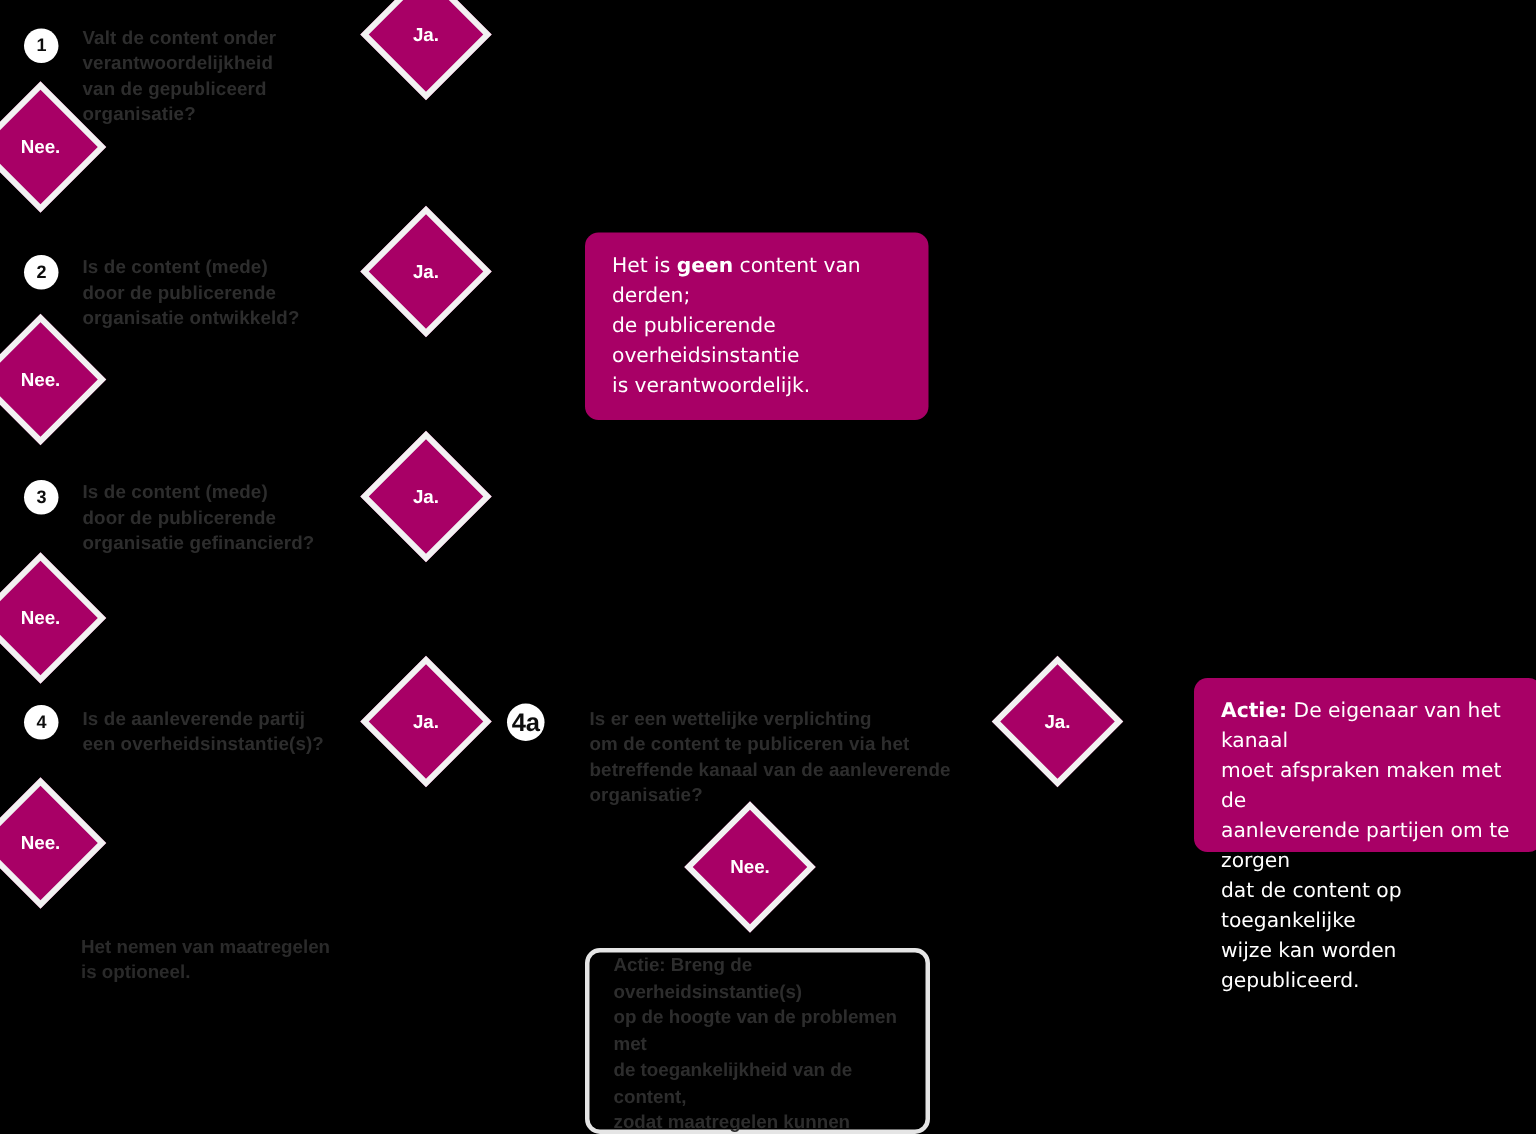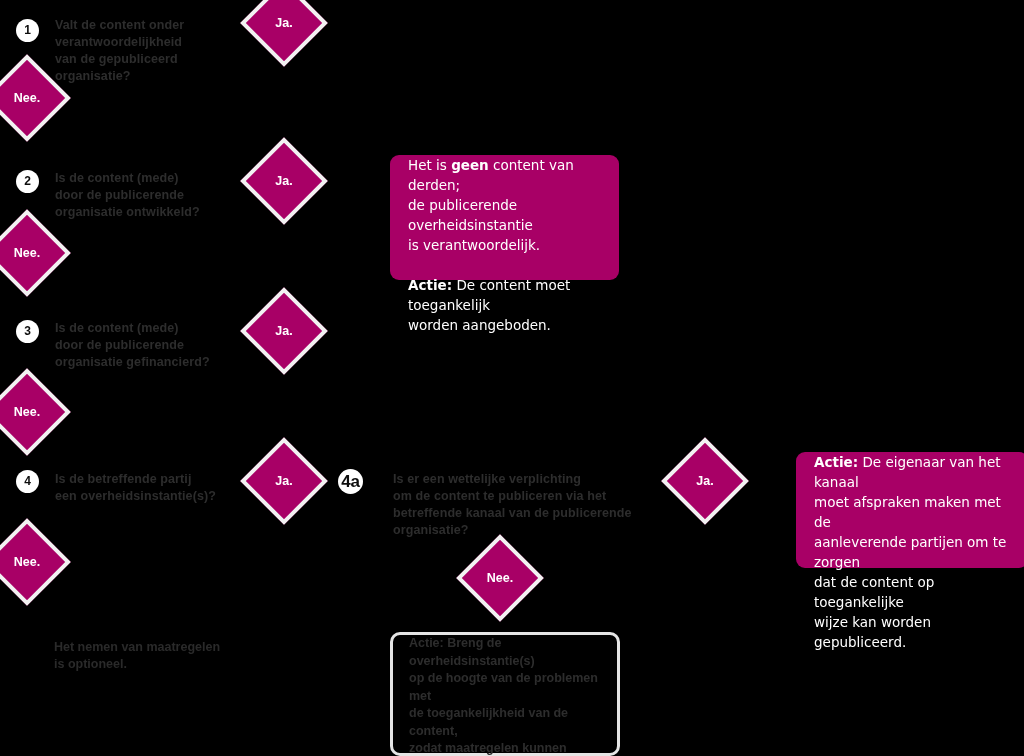--- a/index.html
+++ b/index.html
@@ -80,21 +80,21 @@
   }
 
   
   .callout {
     position: absolute;
     background: #a80066;
     border-radius: 9px;
     color: #ffffff;
     font-size: 13.5px;
     line-height: 20px;
-    padding: 0 18px;
+    padding: 12px 18px;
     box-sizing: border-box;
     font-family: "DejaVu Sans", sans-serif;
   }
   .callout b { font-weight: bold; }
 
   
   .outlined {
     position: absolute;
     background: #000000;
     border: 3px solid #e5e5e5;
@@ -138,70 +138,68 @@
 
   <div class="diamond" style="left:-4px; top:222px;">
     <span>Nee.</span>
   </div>
 
   <div class="callout" style="left:390px; top:155px; width:229px; height:125px;">
     <div><span>Het is </span><b>geen</b><span style="white-space:pre-line;"> content van derden;
 de publicerende overheidsinstantie
 is verantwoordelijk.</span></div>
     <div style="height:20px;"></div>
-    <div><b>Actie:</b><span style="white-space:pre-line;"> De content moet toegankelijk
-worden aangeboden.</span></div>
   </div>
 
   <div class="num-circle" style="left:16px; top:320px;">3</div>
   <div class="q-text" style="left:55px; top:320px; width:210px;">Is de content (mede)
 door de publicerende
 organisatie gefinancierd?</div>
 
   <div class="diamond" style="left:253px; top:300px;">
     <span>Ja.</span>
   </div>
 
   <div class="diamond" style="left:-4px; top:381px;">
     <span>Nee.</span>
   </div>
 
   <div class="num-circle" style="left:16px; top:470px;">4</div>
-  <div class="q-text" style="left:55px; top:471px; width:210px;">Is de betreffende partij
+  <div class="q-text" style="left:55px; top:471px; width:210px;">Is de aanleverende partij
 een overheidsinstantie(s)?</div>
 
   <div class="diamond" style="left:253px; top:450px;">
     <span>Ja.</span>
   </div>
 
   <div class="diamond" style="left:-4px; top:531px;">
     <span>Nee.</span>
   </div>
 
   <div class="num-circle wide" style="left:338px; top:469px;">4a</div>
   <div class="q-text" style="left:393px; top:471px; width:310px;">Is er een wettelijke verplichting
 om de content te publiceren via het
-betreffende kanaal van de publicerende
+betreffende kanaal van de aanleverende
 organisatie?</div>
 
   <div class="diamond" style="left:674px; top:450px;">
     <span>Ja.</span>
   </div>
 
   <div class="diamond" style="left:469px; top:547px;">
     <span>Nee.</span>
   </div>
 
   <div class="callout" style="left:796px; top:452px; width:232px; height:116px;"><b>Actie:</b><span style="white-space:pre-line;"> De eigenaar van het kanaal
 moet afspraken maken met de
 aanleverende partijen om te zorgen
 dat de content op toegankelijke
 wijze kan worden gepubliceerd.</span></div>
 
-  <div class="note-text" style="left:54px; top:623px; width:220px;margin-top:16px;">Het nemen van maatregelen
+  <div class="note-text" style="left:54px; top:623px; width:220px;">Het nemen van maatregelen
 is optioneel.</div>
 
   <div class="outlined" style="left:390px; top:632px; width:230px; height:124px;"><b>Actie:</b><span style="white-space:pre-line;"> Breng de overheidsinstantie(s)
 op de hoogte van de problemen met
 de toegankelijkheid van de content,
 zodat maatregelen kunnen worden
 genomen om de toegankelijkheids-
 problemen op te lossen.</span></div>
 
 </div>

